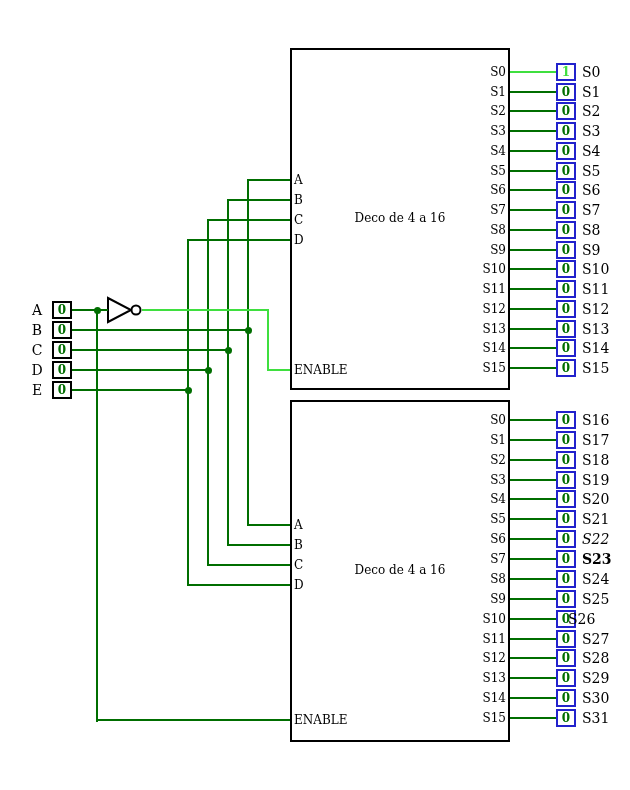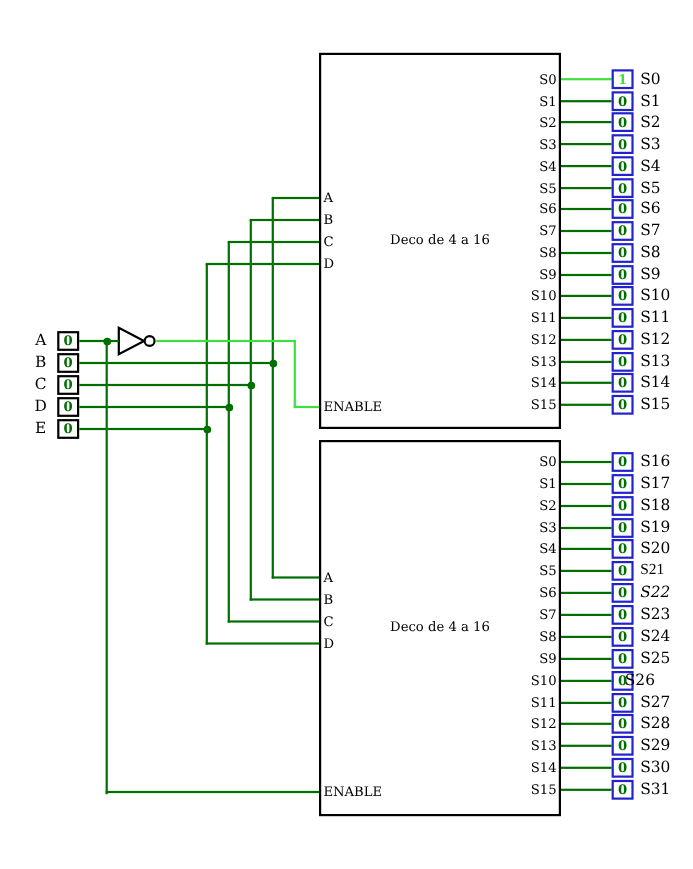--- a/index.html
+++ b/index.html
@@ -216,33 +216,33 @@
     <div class="wire" style="left: 510px; top: 498px; width: 47px; height: 2px;"></div>
     <div class="pin out" style="left: 556px; top: 490px; width: 20px; height: 18px;">
       <span>0</span>
     </div>
     <div class="lbl" style="left: 582px; top: 491px;">S20</div>
     <div class="lbl small right" style="left: 448px; top: 513px; width: 58px;">S5</div>
     <div class="wire" style="left: 510px; top: 518px; width: 47px; height: 2px;"></div>
     <div class="pin out" style="left: 556px; top: 510px; width: 20px; height: 18px;">
       <span>0</span>
     </div>
-    <div class="lbl" style="left: 582px; top: 511px; font-family: Liberation Serif, serif;">S21</div>
+    <div class="lbl" style="left: 582px; top: 511px;">S21</div>
     <div class="lbl small right" style="left: 448px; top: 533px; width: 58px;">S6</div>
     <div class="wire" style="left: 510px; top: 538px; width: 47px; height: 2px;"></div>
     <div class="pin out" style="left: 556px; top: 530px; width: 20px; height: 18px;">
       <span>0</span>
     </div>
     <div class="lbl" style="left: 582px; top: 531px; font-style: italic;">S22</div>
     <div class="lbl small right" style="left: 448px; top: 553px; width: 58px;">S7</div>
     <div class="wire" style="left: 510px; top: 558px; width: 47px; height: 2px;"></div>
     <div class="pin out" style="left: 556px; top: 550px; width: 20px; height: 18px;">
       <span>0</span>
     </div>
-    <div class="lbl" style="left: 582px; top: 551px;">S23</div>
+    <div class="lbl" style="left: 582px; top: 551px; font-weight: bold;">S23</div>
     <div class="lbl small right" style="left: 448px; top: 573px; width: 58px;">S8</div>
     <div class="wire" style="left: 510px; top: 578px; width: 47px; height: 2px;"></div>
     <div class="pin out" style="left: 556px; top: 570px; width: 20px; height: 18px;">
       <span>0</span>
     </div>
     <div class="lbl" style="left: 582px; top: 571px;">S24</div>
     <div class="lbl small right" style="left: 448px; top: 593px; width: 58px;">S9</div>
     <div class="wire" style="left: 510px; top: 598px; width: 47px; height: 2px;"></div>
     <div class="pin out" style="left: 556px; top: 590px; width: 20px; height: 18px;">
       <span>0</span>

